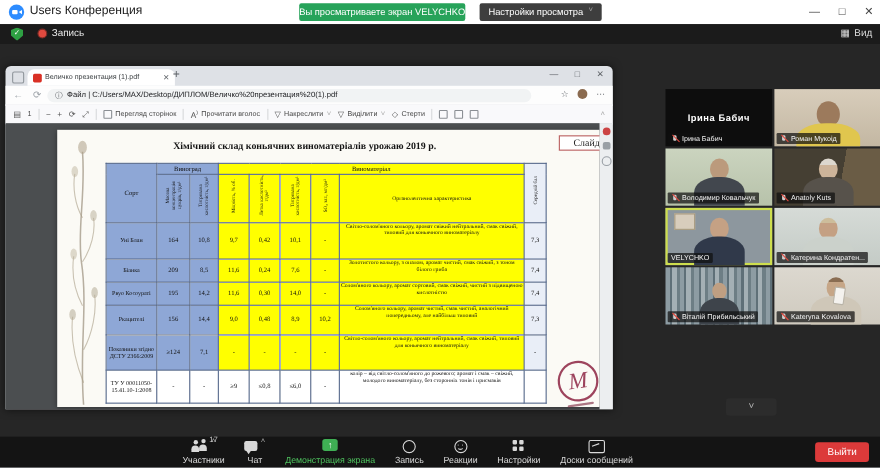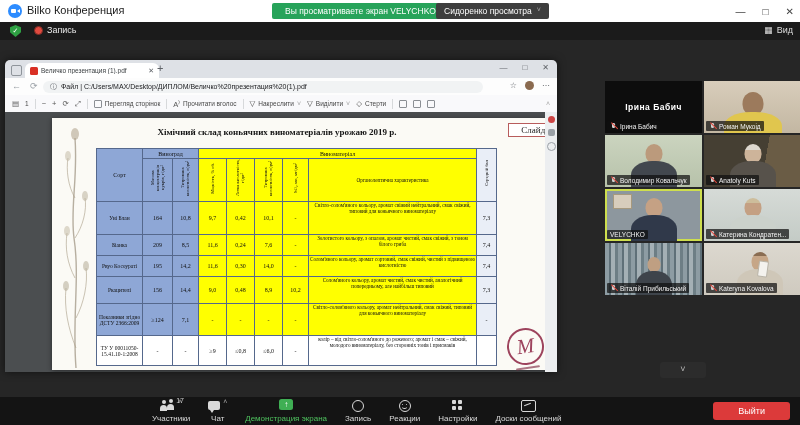--- a/index.html
+++ b/index.html
@@ -4,21 +4,21 @@
 <style>
   html,body{margin:0;padding:0}
   body{width:800px;height:425px;position:relative;overflow:hidden;background:#242424;
        font-family:"Liberation Sans",sans-serif;-webkit-font-smoothing:antialiased}
   
   .titlebar{position:absolute;top:0;left:0;right:0;height:22px;background:#fff}
   .zlogo{position:absolute;left:8px;top:4px;width:14px;height:14px;border-radius:50%;background:#2d8cff}
   .zlogo::before{content:"";position:absolute;left:3px;top:5px;width:5px;height:4px;background:#fff;border-radius:1px}
   .zlogo::after{content:"";position:absolute;left:8.5px;top:5px;border-top:2px solid transparent;border-bottom:2px solid transparent;border-right:3px solid #fff}
   .apptitle{position:absolute;left:27px;top:4px;font-size:11px;color:#1a1a1a}
-  .banner{position:absolute;left:272px;top:3px;height:16px;line-height:16px;padding:0 13px;
+  .banner{position:absolute;left:272px;top:3px;height:16px;line-height:16px;padding:0 0;
           background:#27a35a;color:#fff;font-size:8.5px;border-radius:2px}
   .viewset{position:absolute;left:436px;top:3px;height:16px;line-height:16px;padding:0 8px;
            background:#3e3e3e;color:#fff;font-size:8.5px;border-radius:2px;display:flex;gap:5px}
   .winctl{position:absolute;right:6px;top:0;height:22px;display:flex;gap:17px;align-items:center;color:#444;font-size:10px}
   
   .subbar{position:absolute;top:22px;left:0;right:0;height:18px;background:#1b1b1b}
   .shield{position:absolute;left:10px;top:3px;width:11px;height:12px;background:#2ea043;color:#fff;
           font-size:7px;line-height:11px;text-align:center;
           clip-path:polygon(50% 0,100% 18%,100% 60%,50% 100%,0 60%,0 18%)}
   .recwrap{position:absolute;left:34px;top:3px;display:flex;align-items:center;gap:4px;color:#e8e8e8;font-size:9px}
@@ -141,31 +141,31 @@
   .bshare{width:14px;height:11px;background:#3faf54;border-radius:2.5px;color:#fff;font-size:8px;line-height:11px;text-align:center;font-weight:bold}
   .brec{width:10px;height:10px;border:1.6px solid #d9d9d9;border-radius:50%;margin-top:1px}
   .bsmile{position:relative;width:10px;height:10px;border:1.2px solid #d9d9d9;border-radius:50%;margin-top:1px}
   .bsmile::before{content:"";position:absolute;left:2px;top:3px;width:1.5px;height:1.5px;background:#d9d9d9;border-radius:50%;box-shadow:4px 0 0 #d9d9d9}
   .bsmile::after{content:"";position:absolute;left:2.2px;top:4px;width:5px;height:3px;border-bottom:1.2px solid #d9d9d9;border-radius:0 0 4px 4px}
   .bapps{position:relative;width:11px;height:11px;margin-top:1px}
   .bapps::before{content:"";position:absolute;left:0;top:0;width:4px;height:4px;background:#d9d9d9;border-radius:1px;
                  box-shadow:6px 0 0 #d9d9d9,0 6px 0 #d9d9d9,6px 6px 0 #d9d9d9}
   .bwb{position:relative;width:13px;height:10px;border:1.2px solid #d9d9d9;border-radius:2px;margin-top:1px}
   .bwb::after{content:"";position:absolute;left:2px;top:3px;width:7px;height:1.2px;background:#d9d9d9;transform:rotate(-20deg)}
-  .leave{background:#dc3a3a;color:#fff;font-size:9px;padding:4px 25px;border-radius:3px;margin:0 10px 0 0}
+  .leave{background:#dc3a3a;color:#fff;font-size:9px;padding:4px 11px;border-radius:3px;margin:0 10px 0 0}
 </style>
 </head>
 <body>
 
 <div class="titlebar">
   <span class="zlogo"></span>
-  <span class="apptitle">Bilko Конференция</span>
+  <span class="apptitle">Users Конференция</span>
   <span class="banner">Вы просматриваете экран VELYCHKO</span>
   <span class="viewset">
-    <span>Сидоренко просмотра</span>
+    <span>Настройки просмотра</span>
     <span class="chev">˅</span>
   </span>
   <span class="winctl">
     <span>—</span>
     <span>□</span>
     <span>✕</span>
   </span>
 </div>
 
 <div class="subbar">

